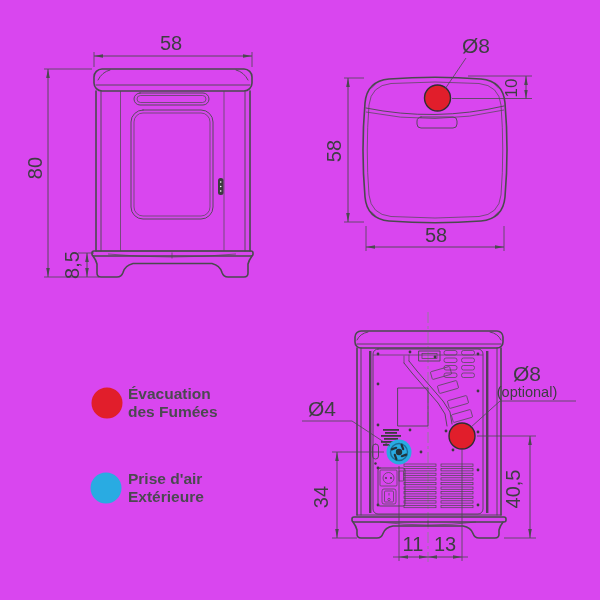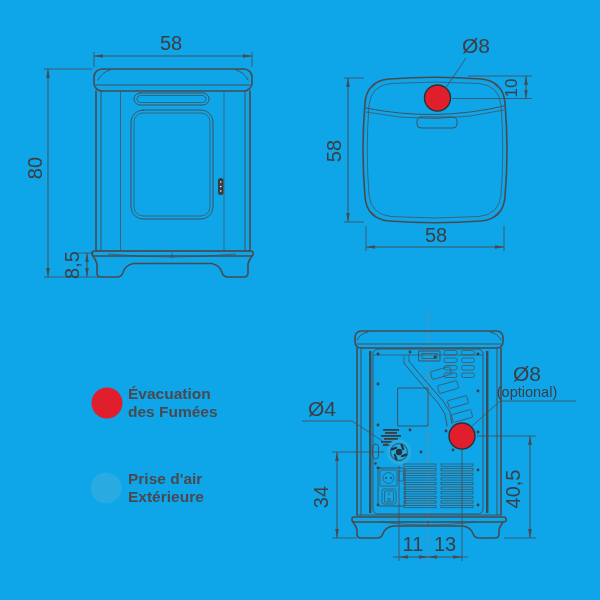--- a/index.html
+++ b/index.html
@@ -1,16 +1,16 @@
 <!DOCTYPE html>
 <html style="--line: #4a4a4e; --dark: #3c3c3f; --dim_text: #3e3e42; --legend_text: #4b4950; --red: #e11e2b; --blue: #29abe2;"><head>
 <meta charset="utf-8">
 <style>
   html,body{margin:0;padding:0;background:#ffffff;}
-  .canvas{position:relative;width:600px;height:600px;background:#0ea5e9;overflow:hidden;
+  .canvas{position:relative;width:600px;height:600px;background:#d946ef;overflow:hidden;
           font-family:"Liberation Sans",sans-serif;}
   svg{display:block;}
   
   .ln2{fill:none;stroke:var(--line,#4a4a4e);stroke-width:1.6;stroke-linecap:round;stroke-linejoin:round;}
   .ln1{fill:none;stroke:var(--line,#4a4a4e);stroke-width:0.9;stroke-linecap:round;stroke-linejoin:round;}
   .lnt{fill:none;stroke:var(--line,#4a4a4e);stroke-width:0.7;}
   .dimln{fill:none;stroke:var(--line,#4a4a4e);stroke-width:0.9;}
   .ext{fill:none;stroke:var(--line,#4a4a4e);stroke-width:0.8;}
   .cl{fill:none;stroke:#85858a;stroke-width:0.8;stroke-dasharray:11 3 3 3;}
   .fill-dark{fill:var(--dark,#3c3c3f);stroke:none;}

